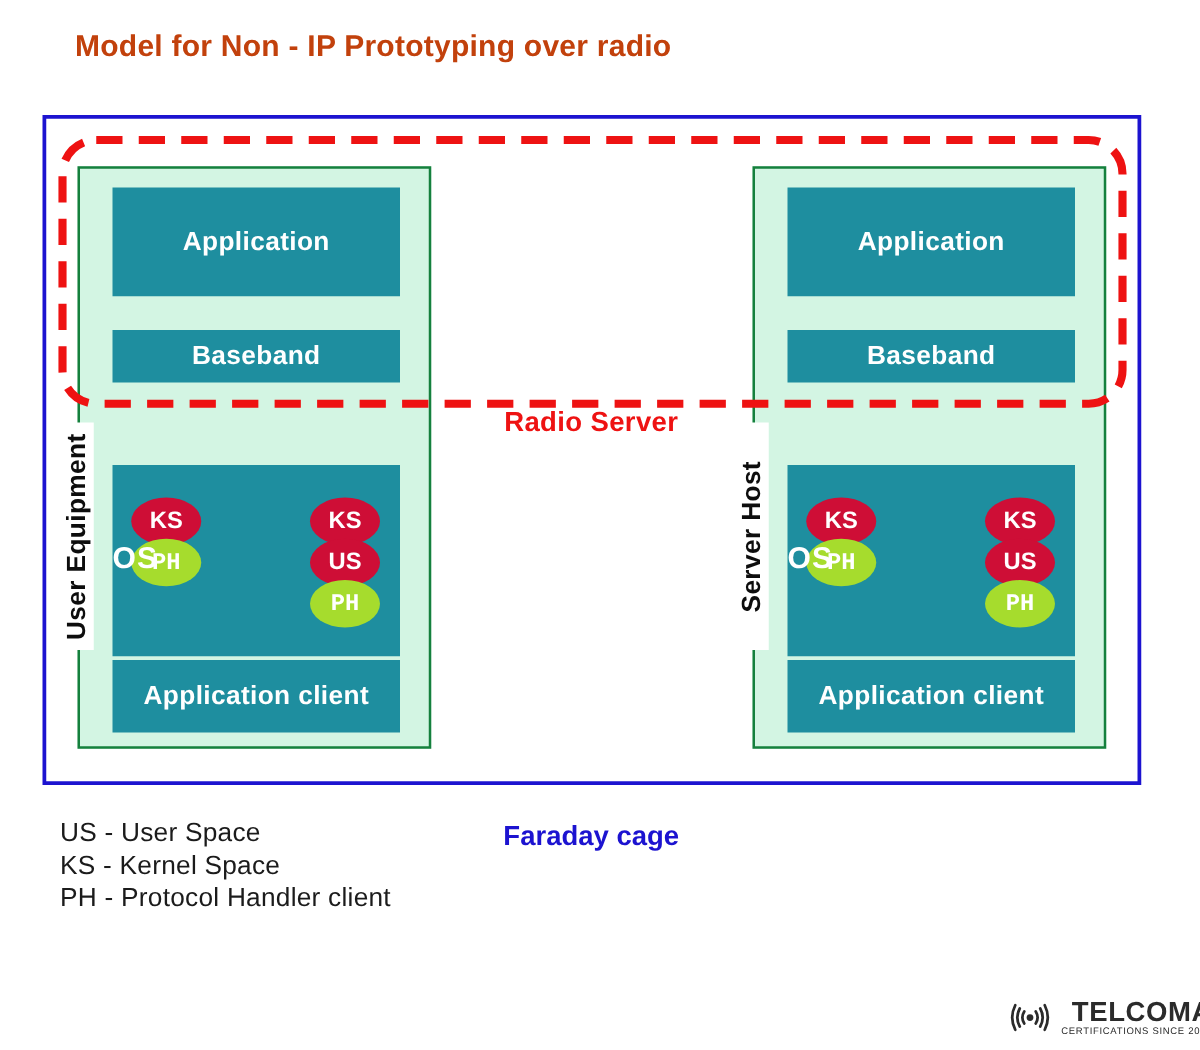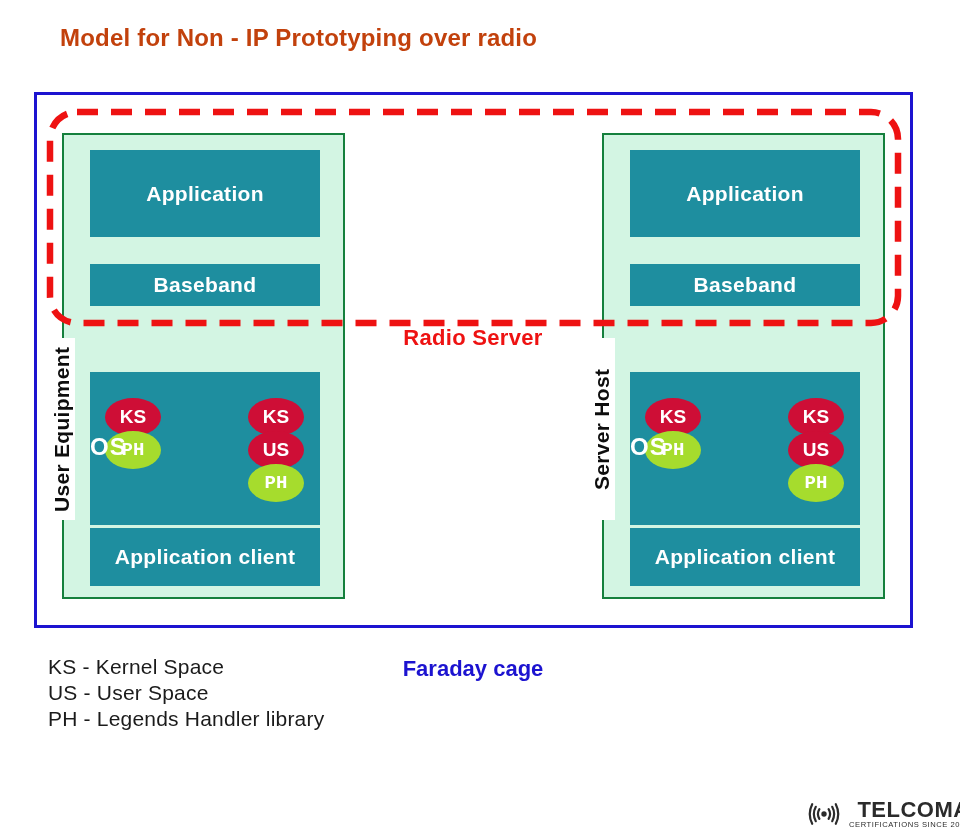--- a/index.html
+++ b/index.html
@@ -226,23 +226,23 @@
   </div>
 
   <svg class="dash-overlay" width="960" height="840" viewBox="0 0 960 840">
     <rect x="50" y="112" width="848" height="211" rx="27" ry="27" fill="none" stroke-width="6.5" stroke-dasharray="21 13" stroke="#ee1212"></rect>
   </svg>
 
   <div class="radio-label">Radio Server</div>
   <div class="faraday-label">Faraday cage</div>
 
   <div class="legend">
+    <div class="legend-item">US - User Space</div>
     <div class="legend-item">KS - Kernel Space</div>
-    <div class="legend-item">US - User Space</div>
-    <div class="legend-item">PH - Legends Handler library</div>
+    <div class="legend-item">PH - Protocol Handler client</div>
   </div>
 
   <div class="logo">
     <svg width="44" height="36" viewBox="0 0 44 36">
       <g fill="none" stroke="#2b2b2b" stroke-width="2.2" stroke-linecap="round">
         <path d="M17.4 13.2 Q14.4 18 17.4 22.8"></path>
         <path d="M13.8 10.8 Q9.9 18 13.8 25.2"></path>
         <path d="M10.2 8.2 Q5.3 18 10.2 27.8"></path>
         <path d="M26.6 13.2 Q29.6 18 26.6 22.8"></path>
         <path d="M30.2 10.8 Q34.1 18 30.2 25.2"></path>

